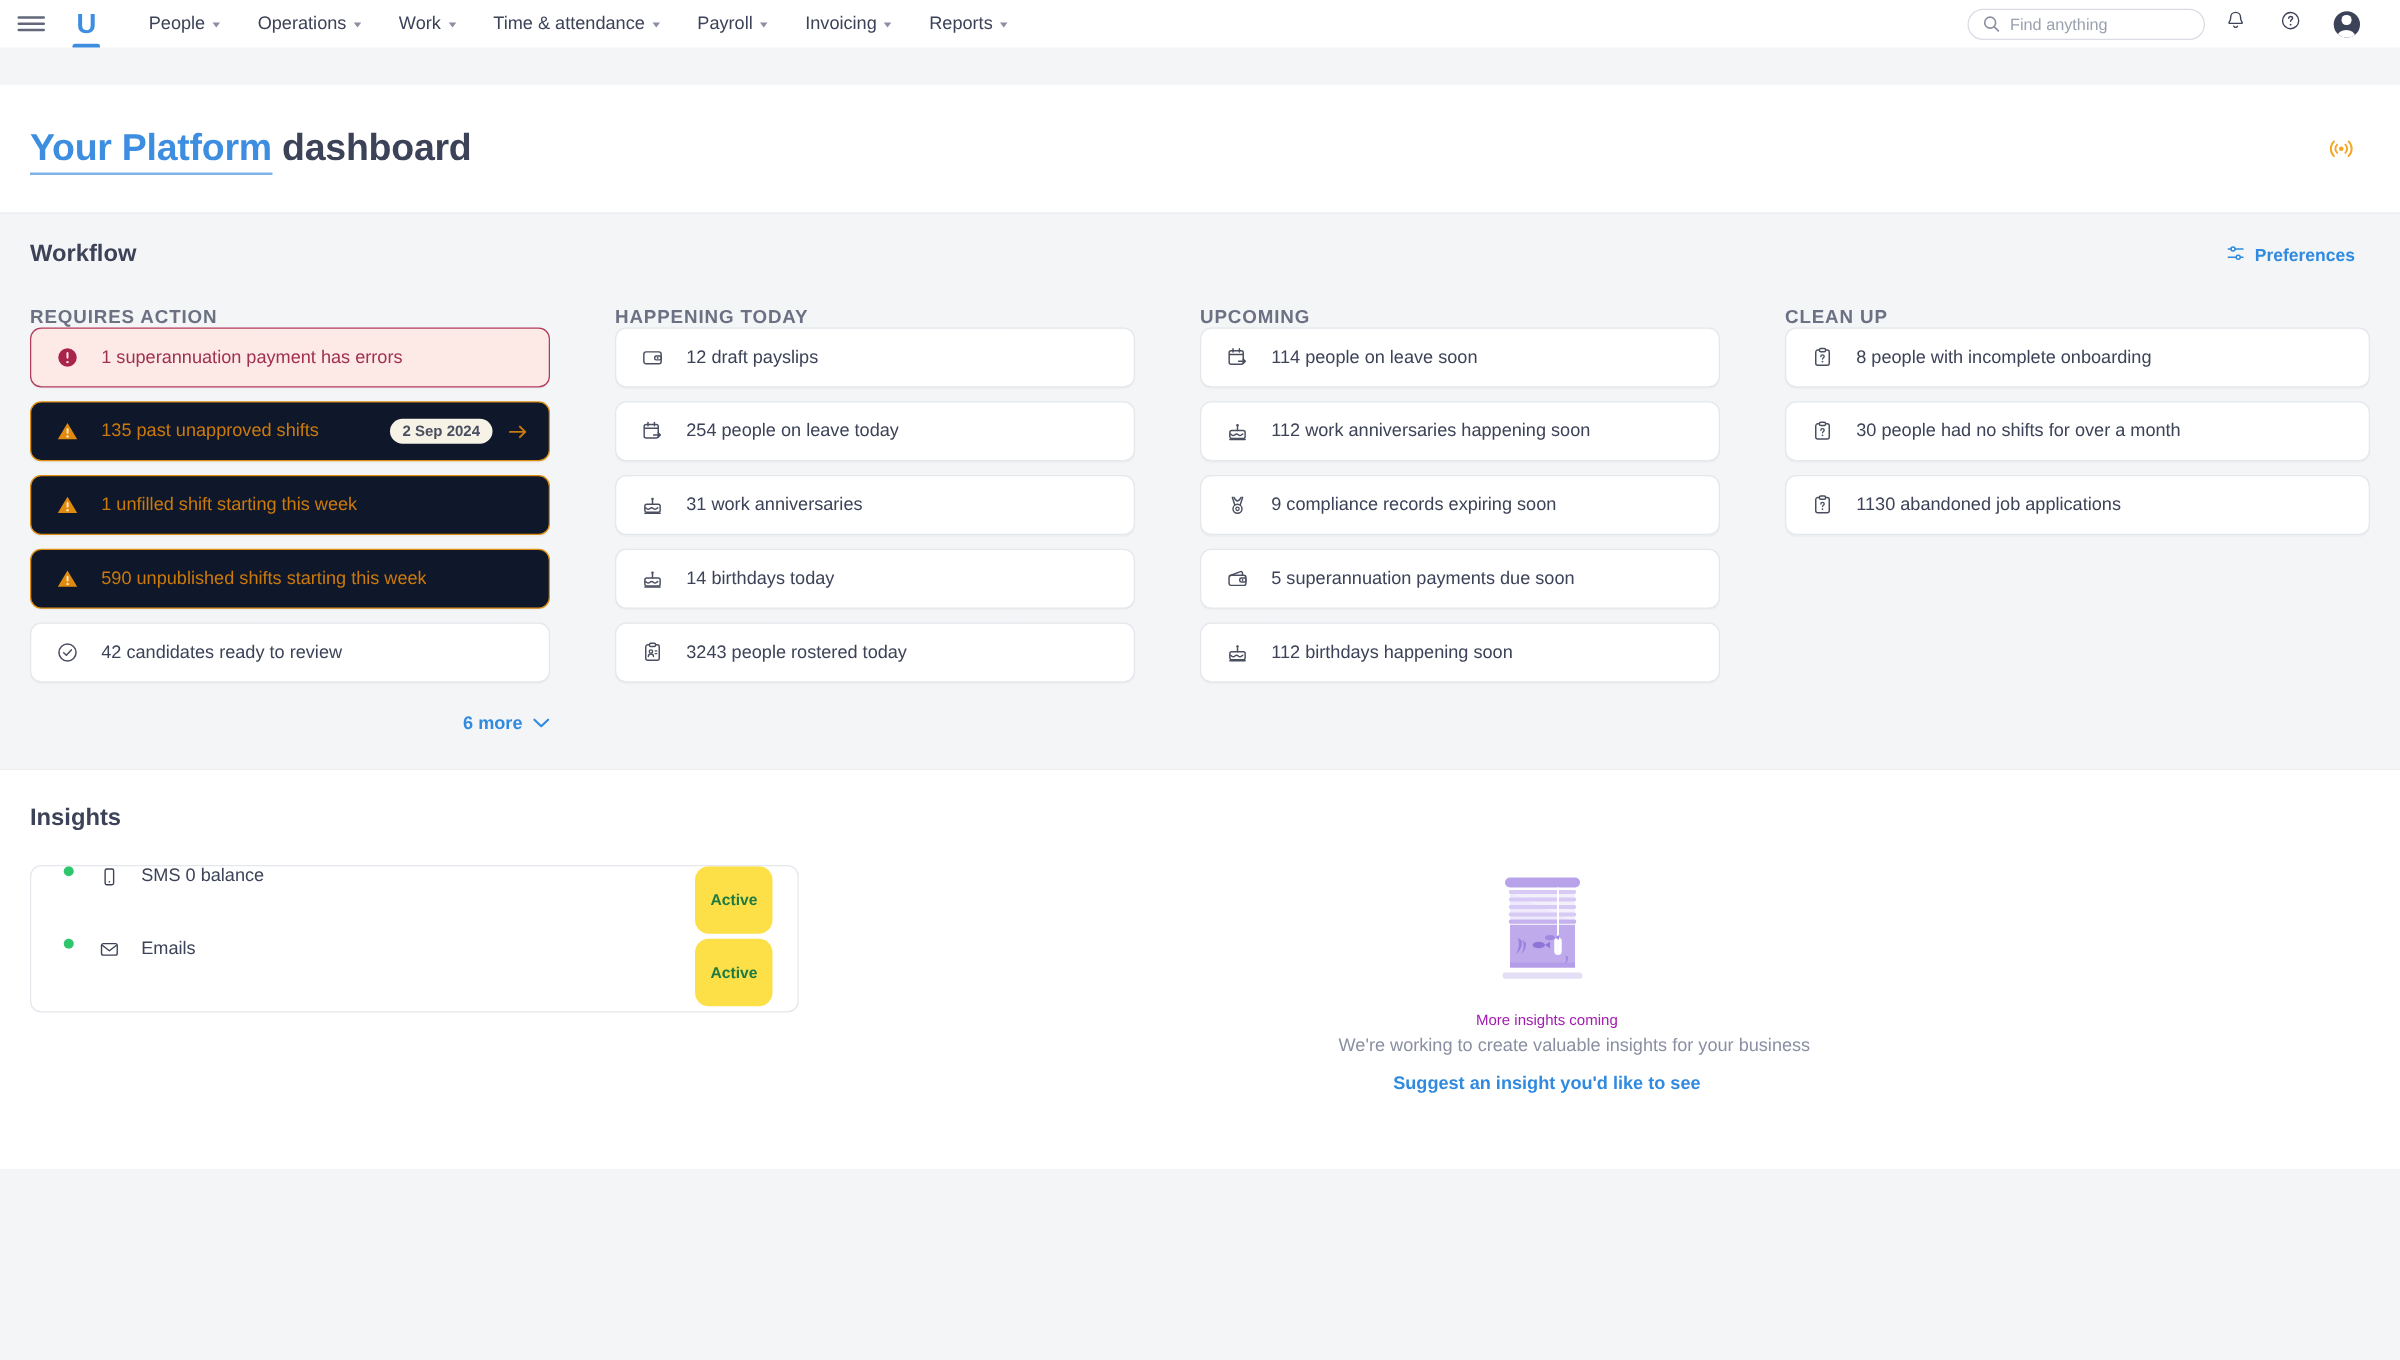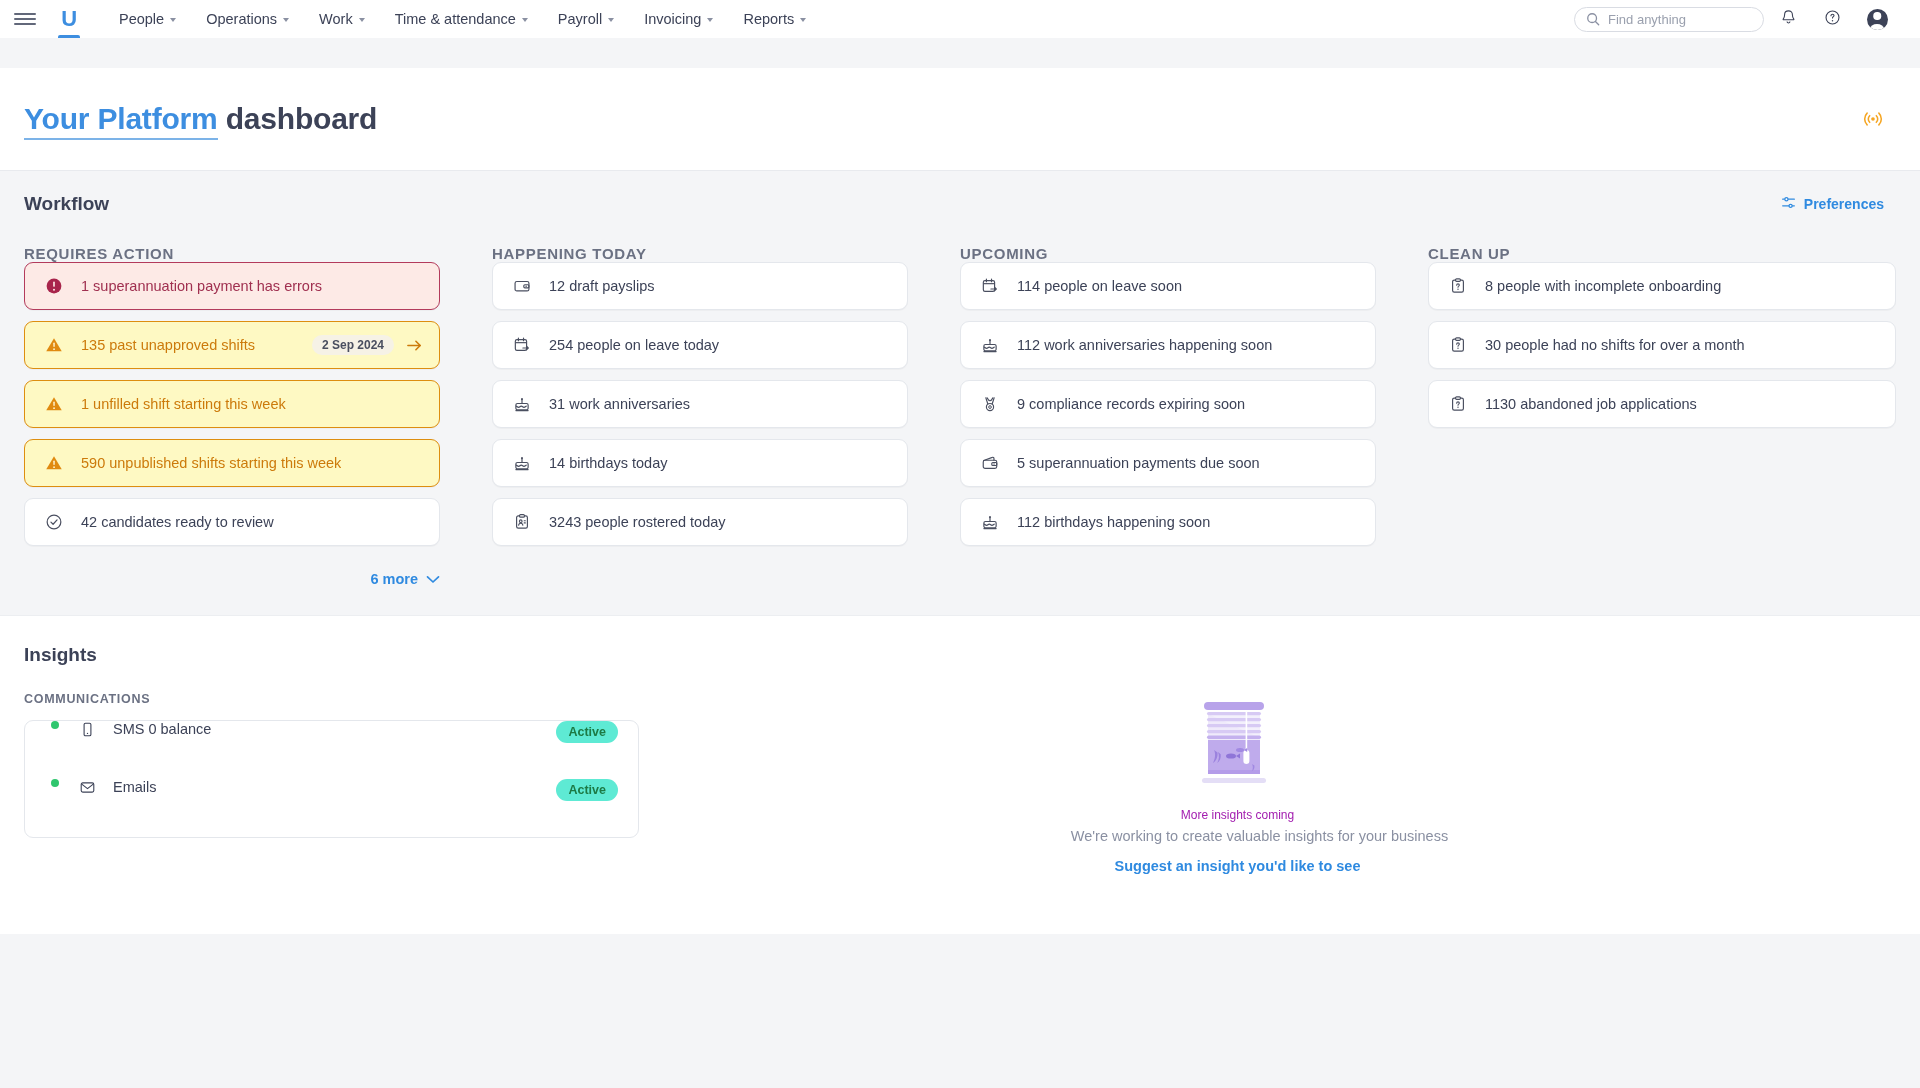--- a/index.html
+++ b/index.html
@@ -151,21 +151,21 @@
   .card .c-icon { flex: 0 0 22px; display: flex; align-items: center; justify-content: center; margin-right: 16px; }
   .card .c-label { font-size: 14.5px; color: #3c4257; white-space: nowrap; overflow: hidden; text-overflow: ellipsis; }
 
   .card.error {
     background: #fdeae6;
     border-color: #b33b5c;
   }
   .card.error .c-label { color: #a03050; font-weight: 500; }
 
   .card.warn {
-    background: #fef9c3;
+    background: #0f172a;
     border-color: #dd8e10;
   }
   .card.warn .c-label { color: #cc7a0b; font-weight: 500; }
 
   .date-pill {
     margin-left: auto;
     background: #f6f2e6;
     border-radius: 11px;
     padding: 3px 10px;
     font-size: 12px; font-weight: 700; color: #4a4f60;
@@ -204,23 +204,23 @@
   .comm-row {
     display: flex; align-items: flex-start;
     height: 58px; padding: 0 20px 0 26px;
     cursor: pointer;
   }
   .dot { width: 8px; height: 8px; border-radius: 50%; background: #2fc66e; margin-right: 18px; flex:0 0 auto; }
   .comm-icon { width: 20px; display: flex; justify-content: center; margin-right: 16px; flex:0 0 auto; }
   .comm-label { font-size: 14.5px; color: #3c4257; }
   .badge-active {
     margin-left: auto;
-    background: #5eead4; color: #1d7a45;
+    background: #fde047; color: #1d7a45;
     font-size: 12.5px; font-weight: 700;
-    border-radius: 11px; padding: 4px 12px;
+    border-radius: 11px; padding: 20px 12px;
   }
 
   .empty-state {
     flex: 1; display: flex; flex-direction: column;
     align-items: center; justify-content: flex-start;
     padding-top: 6px; margin-left: -60px;
   }
   .empty-title { font-size: 12px; color: #a21caf; margin-top: 14px; }
   .empty-sub { font-size: 14.5px; color: #8a90a2; margin-top: 6px; margin-left: 44px; }
   .empty-link { font-size: 14.5px; color: #2f8ae0; font-weight: 600; margin-top: 14px; cursor: pointer; }
@@ -589,21 +589,20 @@
     </div>
 
   </div>
 </div>
 
 <div class="insights">
   <div class="section-title">Insights</div>
 
   <div class="insights-body">
     <div class="comms">
-      <div class="comms-head">COMMUNICATIONS</div>
       <div class="comms-card">
 
         <div class="comm-row">
           <span class="dot"></span>
           <span class="comm-icon">
             <svg width="17" height="17" viewBox="0 0 20 20" fill="none">
                 <rect x="6" y="2.6" width="8" height="14.8" rx="1.6" stroke="#3c4257" stroke-width="1.3"></rect>
                 <circle cx="10" cy="14.6" r="0.8" fill="#3c4257"></circle>
               </svg>
           </span>

